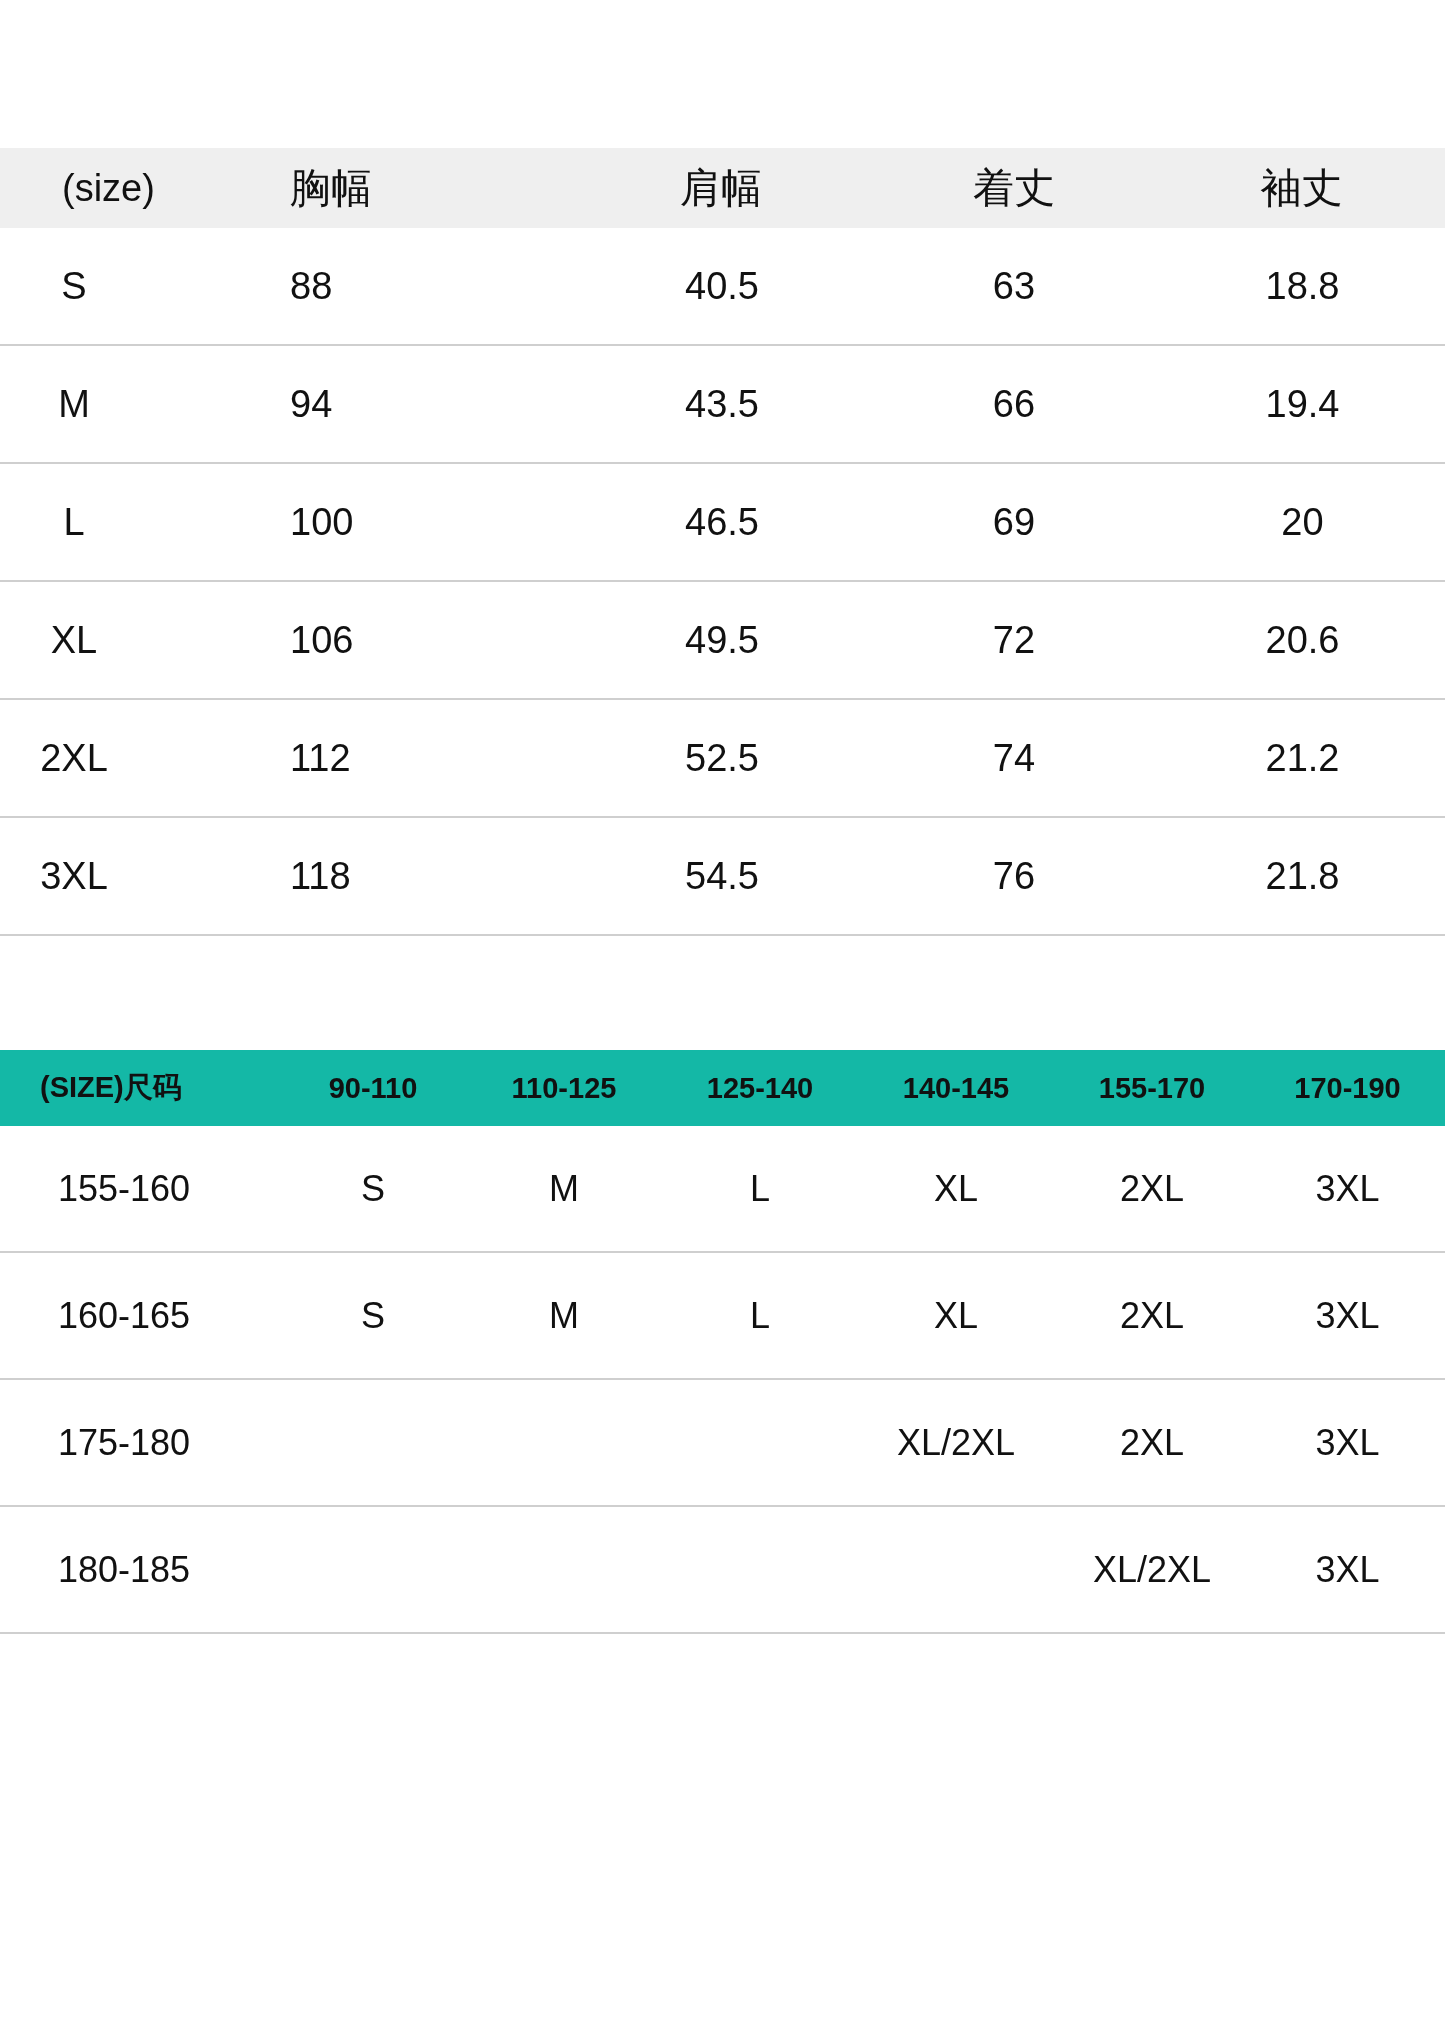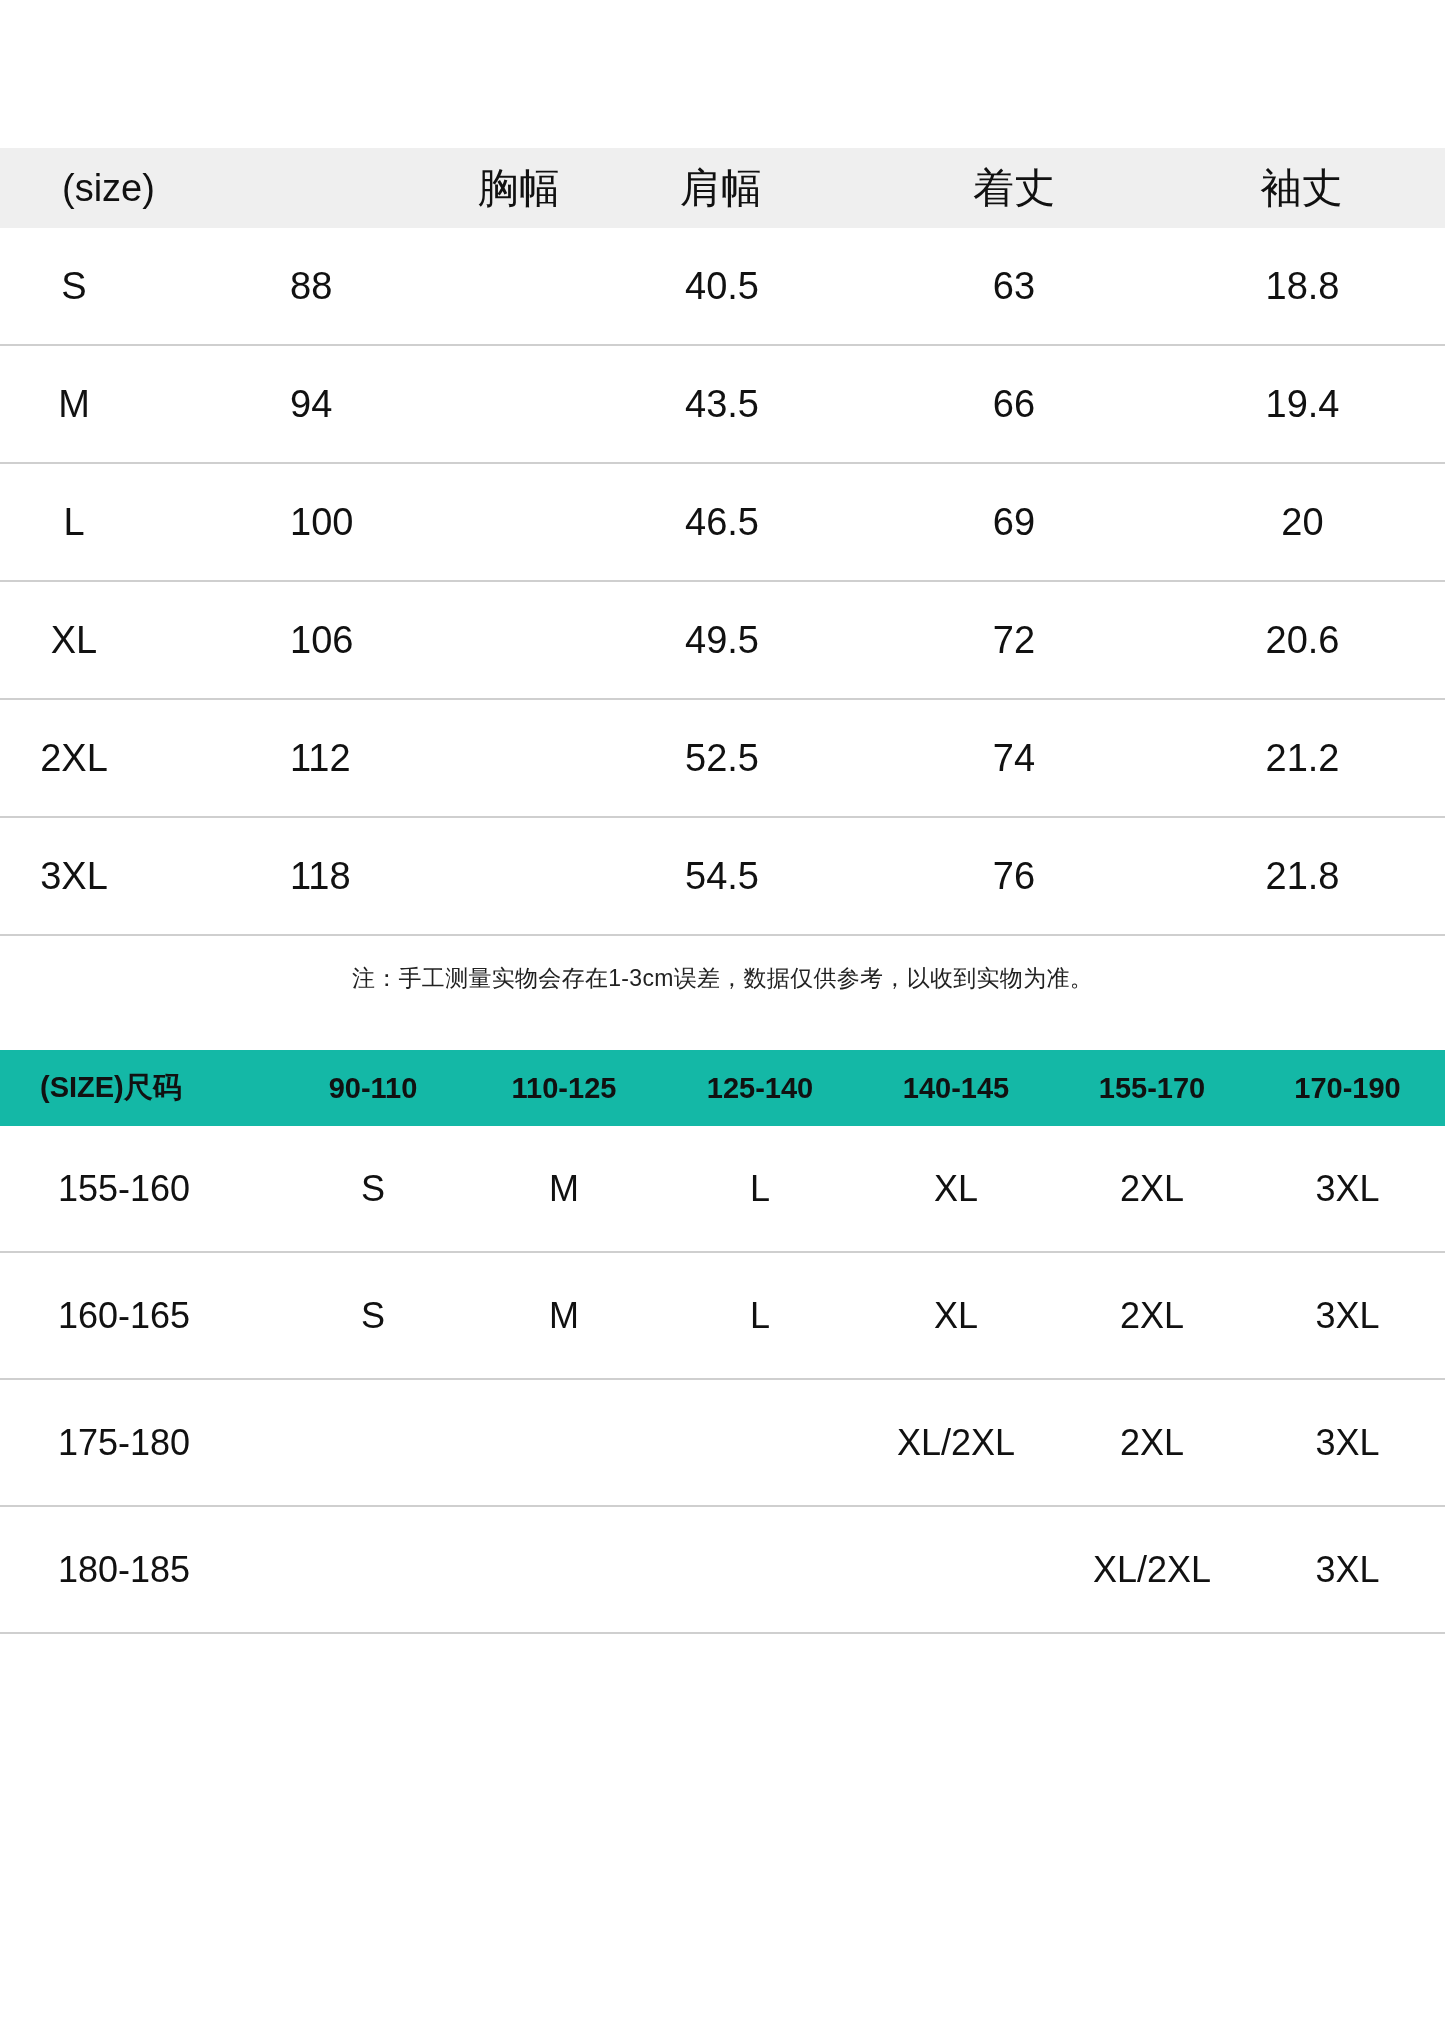--- a/index.html
+++ b/index.html
@@ -44,21 +44,21 @@
     height: 80px;
     padding: 0;
     vertical-align: middle;
     color: #111;
   }
   .measure-table thead th.th-size {
     text-align: left;
     padding-left: 62px;
     font-size: 38px;
   }
-  .measure-table thead th.th-c1 { text-align: right; padding-right: 22px;}
+  .measure-table thead th.th-c1 { text-align: left; padding-right: 22px;}
   .measure-table thead th.th-c2 { text-align: center; padding-right: 14px;}
   .measure-table thead th.th-c3 { text-align: center; padding-right: 10px;}
   .measure-table thead th.th-c4 { text-align: center; padding-right: 6px;}
 
   .measure-table tbody td {
     height: 116px;
     font-size: 38px;
     padding: 0;
     vertical-align: middle;
     border-bottom: 2px solid #cfcfcf;
@@ -192,21 +192,20 @@
       <tr>
         <td class="m0">3XL</td>
         <td class="m1">118</td>
         <td class="m2">54.5</td>
         <td class="m3">76</td>
         <td class="m4">21.8</td>
       </tr>
     </tbody>
   </table>
 
-  <div class="note">注：手工测量实物会存在1-3cm误差，数据仅供参考，以收到实物为准。</div>
 
   <table class="size-table">
     <colgroup>
       <col class="s0">
         <col class="s1">
         <col class="s2">
         <col class="s3">
         <col class="s4">
         <col class="s5">
         <col class="s6">

